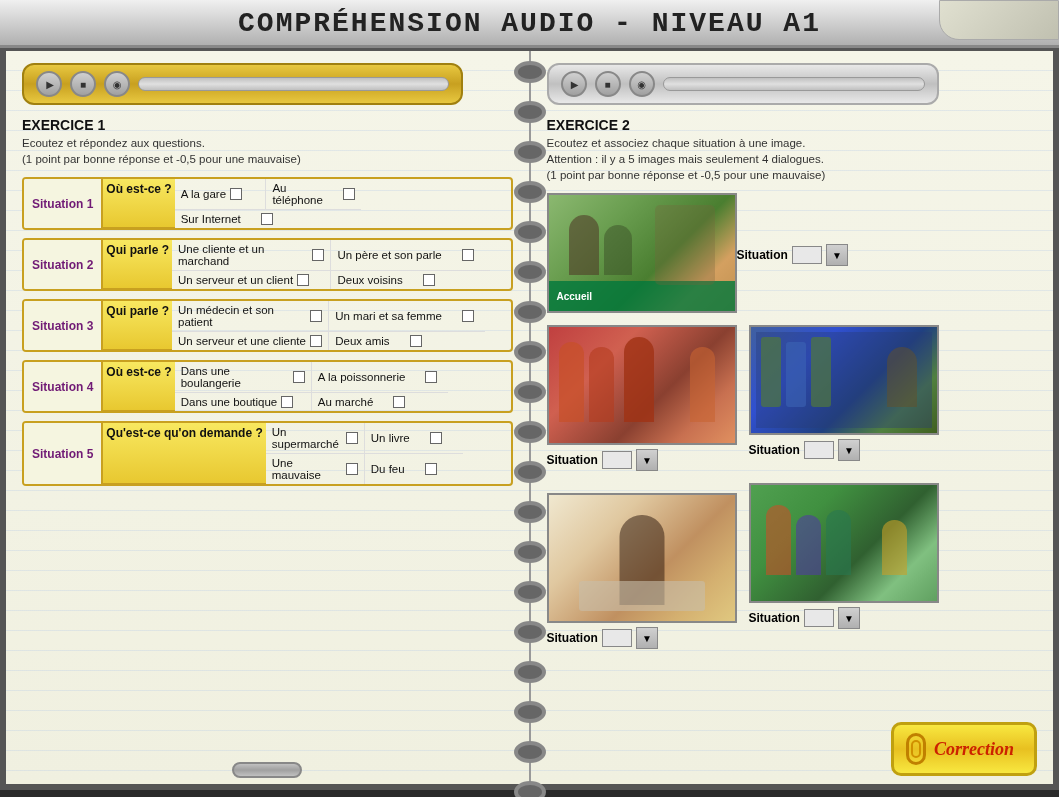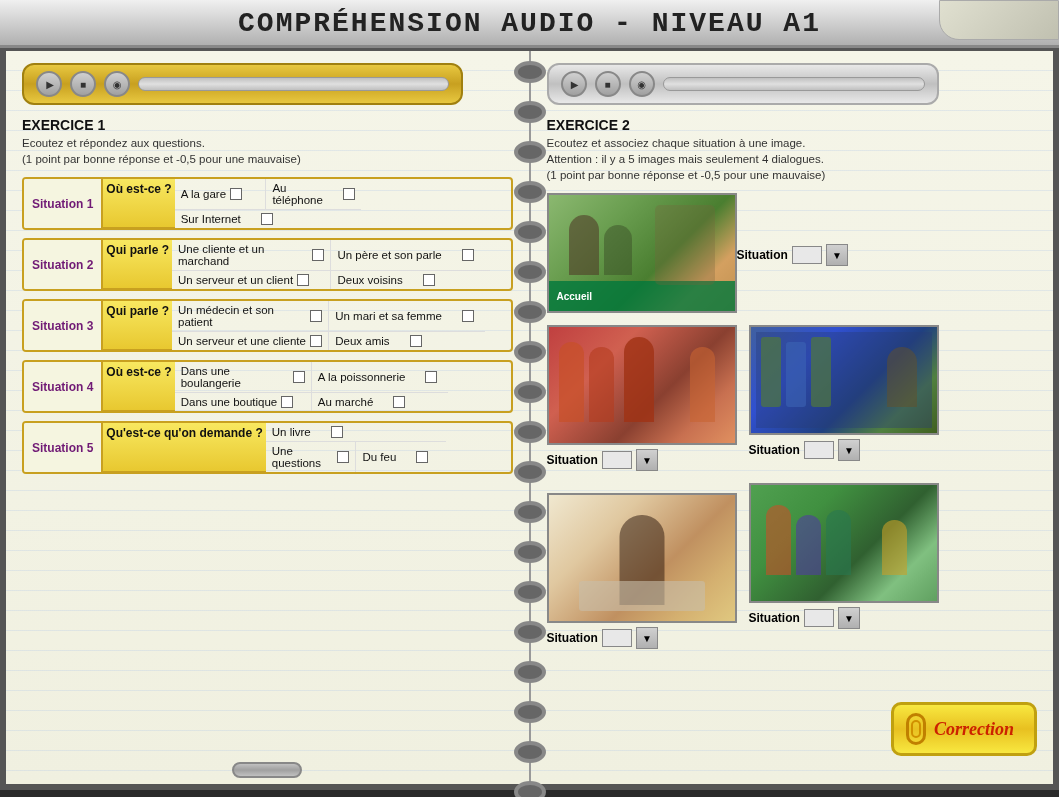--- a/index.html
+++ b/index.html
@@ -493,27 +493,31 @@
         </div>
       </div>
 
       <div class="situation-block">
         <div class="situation-label">Situation 5</div>
         <div class="situation-content">
           <div class="situation-question">Qu'est-ce qu'on demande ?</div>
           <div class="situation-options">
             <div class="options-row">
               <div class="option-cell">
+                <span>Un supermarché</span>
+                <span class="checkbox"></span>
+              </div>
+              <div class="option-cell">
                 <span>Un livre</span>
                 <span class="checkbox"></span>
               </div>
             </div>
             <div class="options-row">
               <div class="option-cell">
-                <span>Une questions</span>
+                <span>Une mauvaise</span>
                 <span class="checkbox"></span>
               </div>
               <div class="option-cell">
                 <span>Du feu</span>
                 <span class="checkbox"></span>
               </div>
             </div>
           </div>
         </div>
       </div>
@@ -639,21 +643,21 @@
             <span style="font-weight:bold;font-size:12px;">Situation</span>
             <div class="dropdown-box"></div>
             <div class="dropdown-arrow">▼</div>
           </div>
         </div>
 
       </div>
 
     </div>
 
-    <div class="correction-btn" style="position:absolute;bottom:28px;right:16px;background:linear-gradient(180deg,#f8e840 0%,#e8c020 50%,#f8e840 100%);border:3px solid #c0a010;border-radius:10px;padding:8px 20px 8px 12px;display:flex;align-items:center;gap:8px;cursor:pointer;">
+    <div class="correction-btn" style="position:absolute;bottom:8px;right:16px;background:linear-gradient(180deg,#f8e840 0%,#e8c020 50%,#f8e840 100%);border:3px solid #c0a010;border-radius:10px;padding:8px 20px 8px 12px;display:flex;align-items:center;gap:8px;cursor:pointer;">
 
       <div style="width:20px;height:32px;border:3px solid #c08000;border-radius:10px;position:relative;flex-shrink:0;">
         <div style="position:absolute;top:4px;left:2px;right:2px;bottom:4px;border:2px solid #d09000;border-radius:6px;"></div>
       </div>
       <span style="font-family:'Comic Sans MS',cursive;font-size:18px;font-weight:bold;color:#cc2200;font-style:italic;">Correction</span>
     </div>
 
   </div>
 
 </div>

